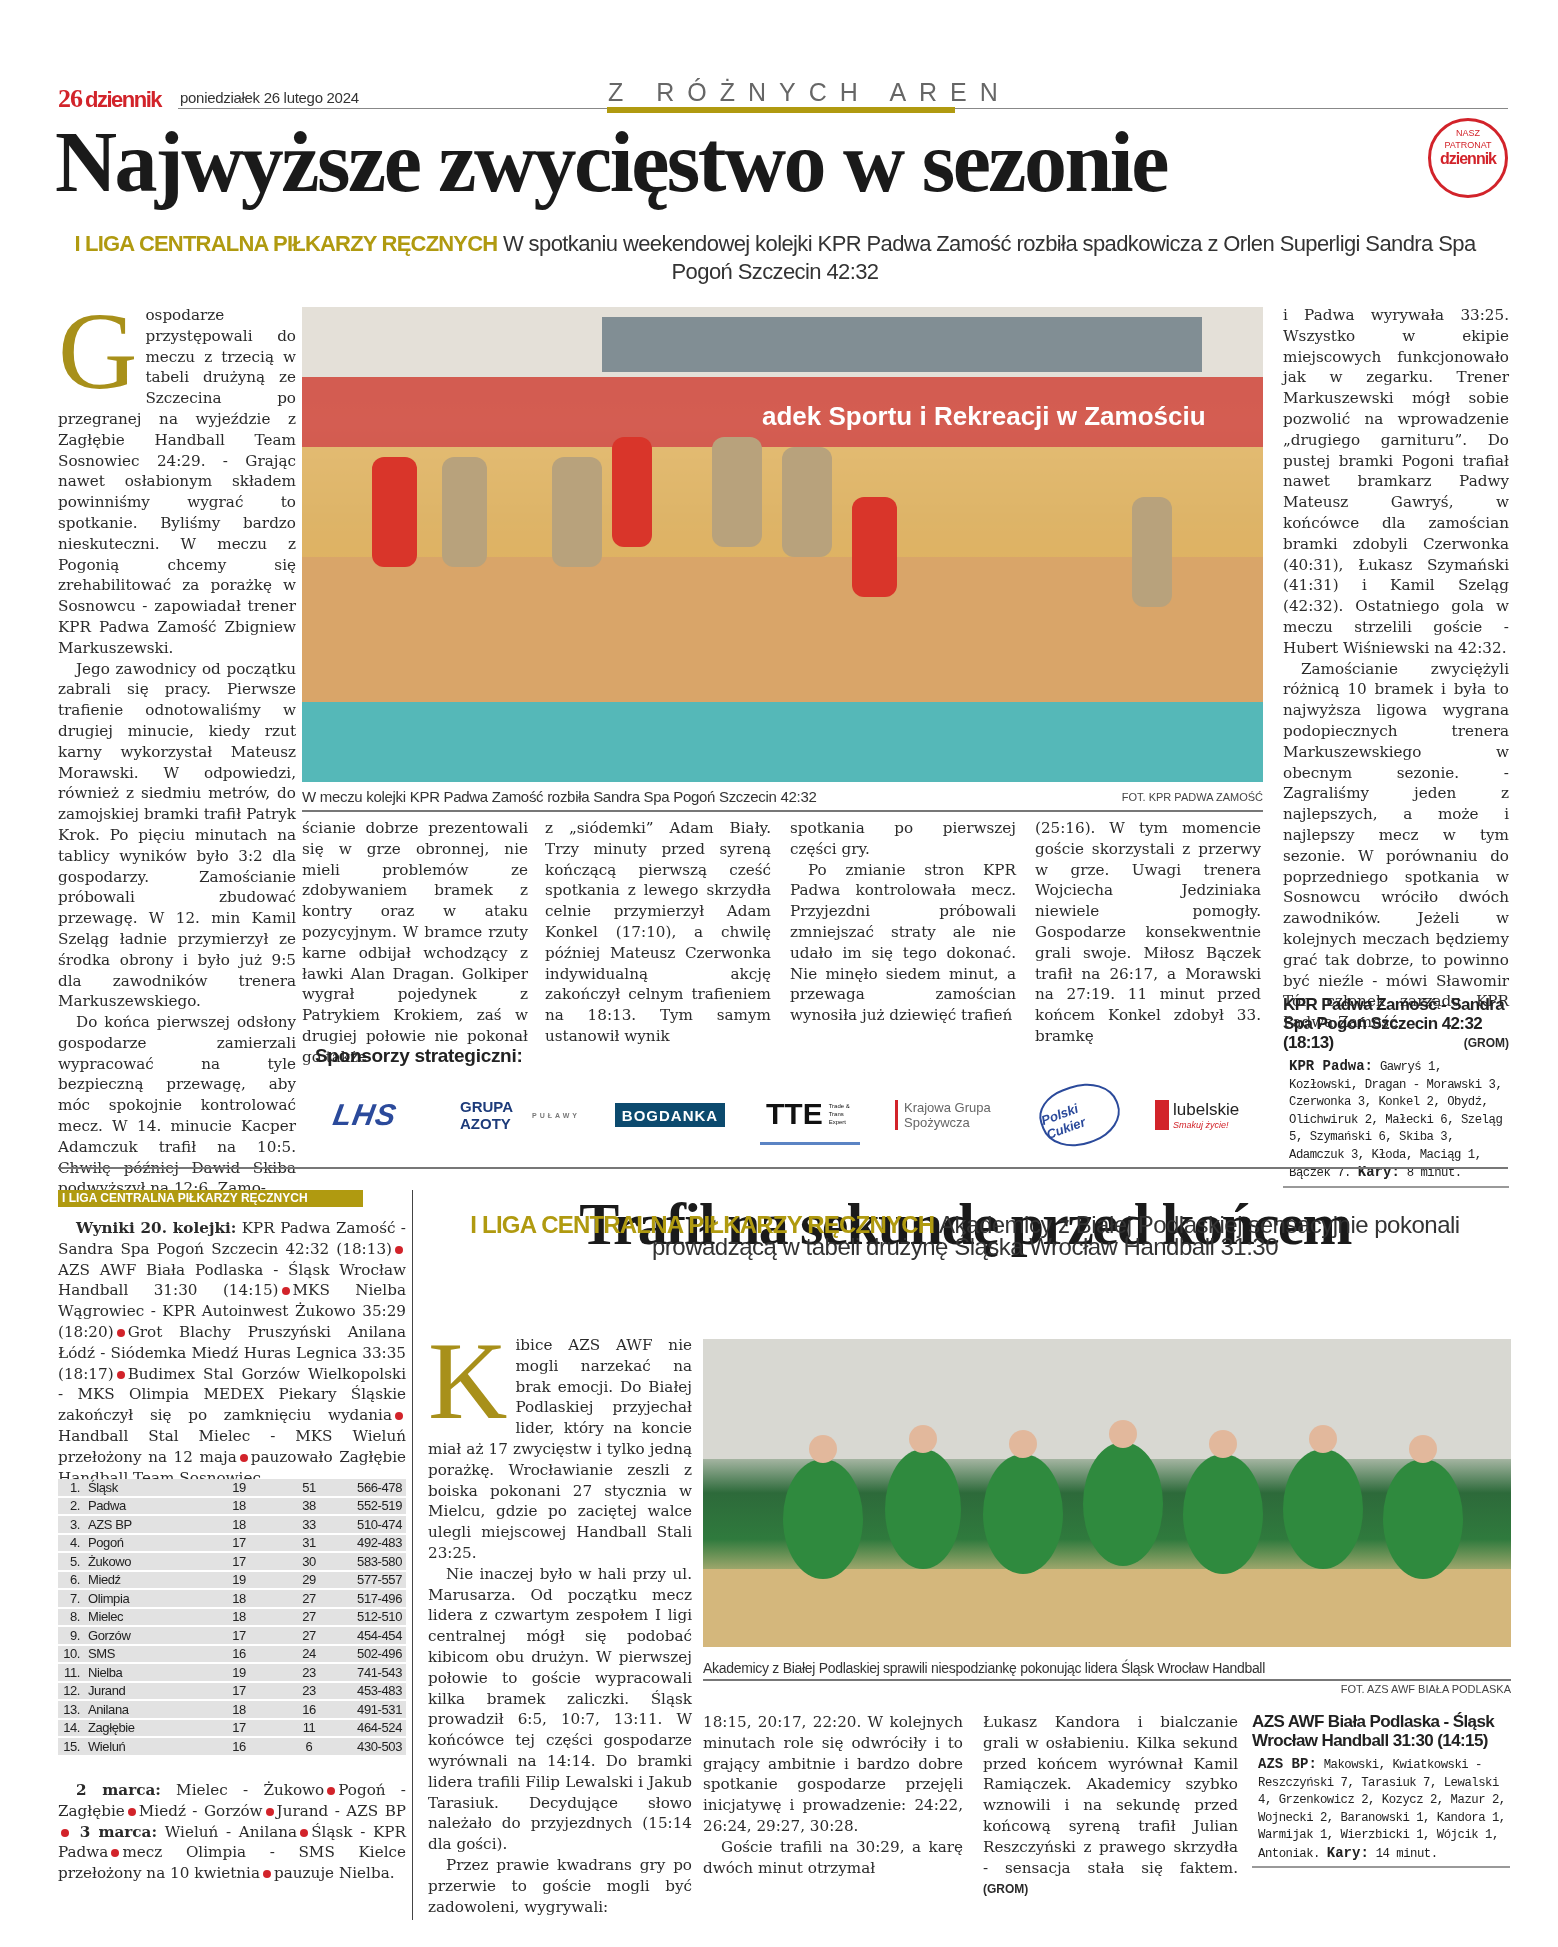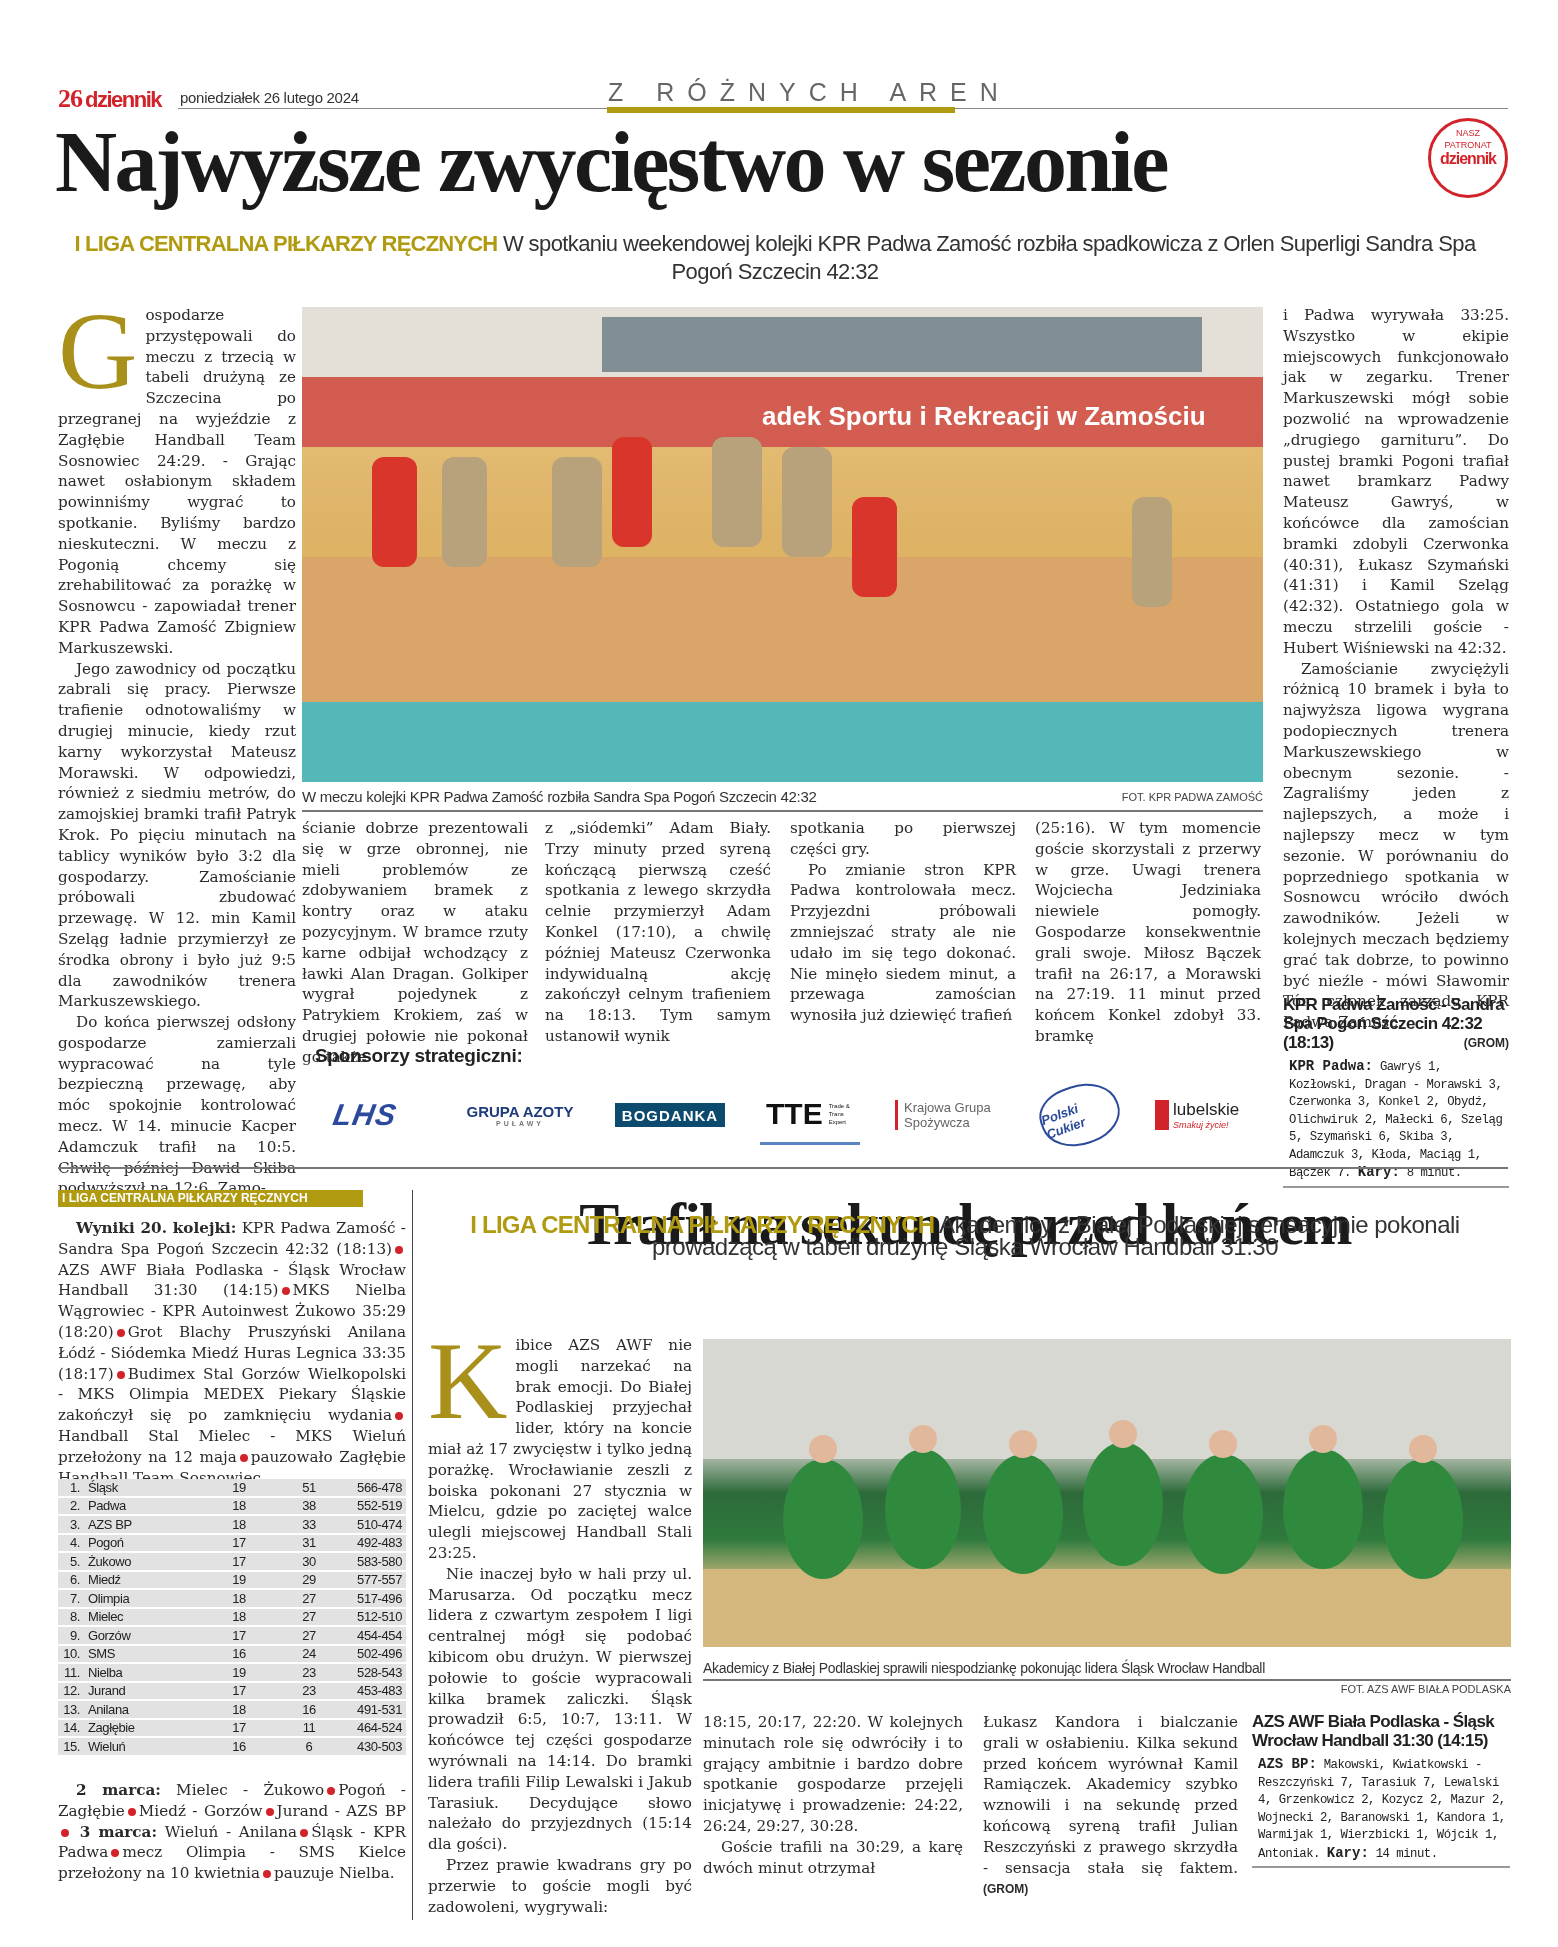--- a/index.html
+++ b/index.html
@@ -34,21 +34,21 @@
 
   .photo1 { left: 302px; top: 307px; width: 961px; height: 475px; overflow: hidden; background: linear-gradient(180deg,#d9d3c8 0%, #e8e2da 25%, #c9b89e 45%, #d6aa6e 62%, #c99a5c 78%, #66c5c0 88%, #4fb0b3 100%); }
   .caption1 { left: 302px; top: 788px; width: 961px; font-family: "Liberation Sans", sans-serif; font-size: 15px; color: #333; letter-spacing: -0.3px; }
   .credit { float: right; font-size: 11px; color: #444; letter-spacing: 0; margin-top: 3px; }
   .cap-rule { left: 302px; top: 810px; width: 961px; height: 2px; background: #777; }
 
   .sponsor-title { left: 315px; top: 1045px; font-family: "Liberation Sans", sans-serif; font-weight: bold; font-size: 19px; color: #222; letter-spacing: -0.3px; }
   .sponsor-row { left: 305px; top: 1075px; width: 960px; height: 80px; display: flex; align-items: center; justify-content: space-between; }
   .logo { font-family: "Liberation Sans", sans-serif; display: flex; align-items: center; justify-content: center; }
   .logo-lhs { width: 120px; height: 40px; color: #2b4a9b; font-style: italic; font-weight: bold; font-size: 30px; letter-spacing: 1px; transform: skewX(-10deg); }
-  .logo-azoty { width: 120px; color: #1d3b7a; font-weight: bold; font-size: 15px; flex-direction: column; }
+  .logo-azoty { width: 120px; color: #1d3b7a; font-weight: bold; font-size: 15px; flex-direction: row; }
   .logo-azoty small { font-size: 7px; letter-spacing: 3px; color: #777; }
   .logo-bogdanka { width: 110px; height: 24px; background: #0c4a6e; color: #fff; font-weight: bold; font-size: 15px; letter-spacing: 1px; }
   .logo-tte { width: 100px; height: 60px; font-weight: bold; font-size: 30px; color: #111; border-bottom: 3px solid #5b84c4; position: relative; justify-content: flex-start; padding-left: 6px; }
   .logo-tte small { font-size: 6px; font-weight: normal; margin-left: 6px; line-height: 8px; }
   .logo-kgs { width: 110px; flex-direction: column; align-items: flex-start; font-size: 13px; color: #666; border-left: 3px solid #d2232a; padding-left: 6px; line-height: 15px; }
   .logo-pc { width: 80px; height: 60px; border: 2px solid #2b4a9b; border-radius: 40% 50% 45% 50%; color: #2b4a9b; font-style: italic; font-weight: bold; font-size: 13px; transform: rotate(-20deg); }
   .logo-lub { width: 110px; flex-direction: column; align-items: flex-start; font-size: 17px; color: #222; border-left: 14px solid #d2232a; padding-left: 4px; }
   .logo-lub small { font-size: 9px; color: #d2232a; font-style: italic; }
 
   .section-divider { left: 58px; top: 1167px; width: 1450px; height: 2px; background: #777; }
@@ -267,21 +267,21 @@
         <td class="team">SMS</td>
         <td class="num">16</td>
         <td class="num">24</td>
         <td class="goals">502-496</td>
       </tr>
       <tr>
         <td class="pos">11.</td>
         <td class="team">Nielba</td>
         <td class="num">19</td>
         <td class="num">23</td>
-        <td class="goals">528-543</td>
+        <td class="goals">741-543</td>
       </tr>
       <tr>
         <td class="pos">12.</td>
         <td class="team">Jurand</td>
         <td class="num">17</td>
         <td class="num">23</td>
         <td class="goals">453-483</td>
       </tr>
       <tr>
         <td class="pos">13.</td>

